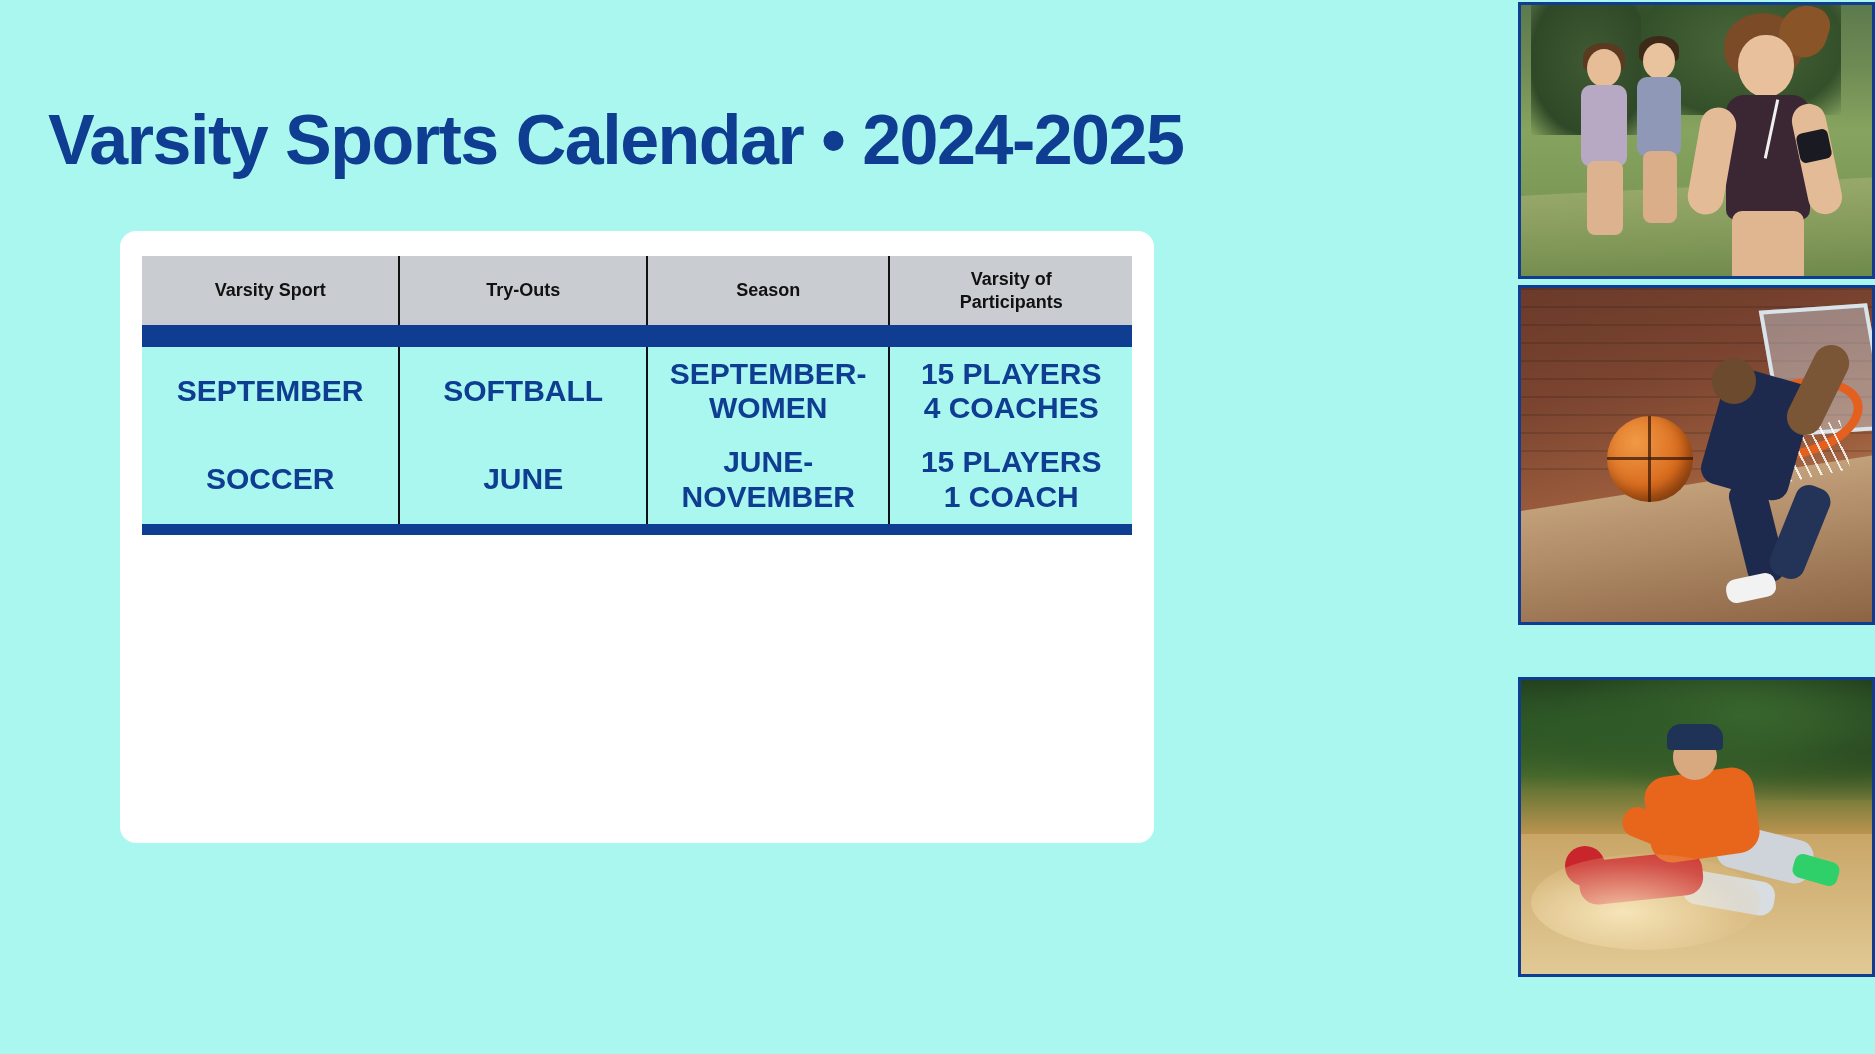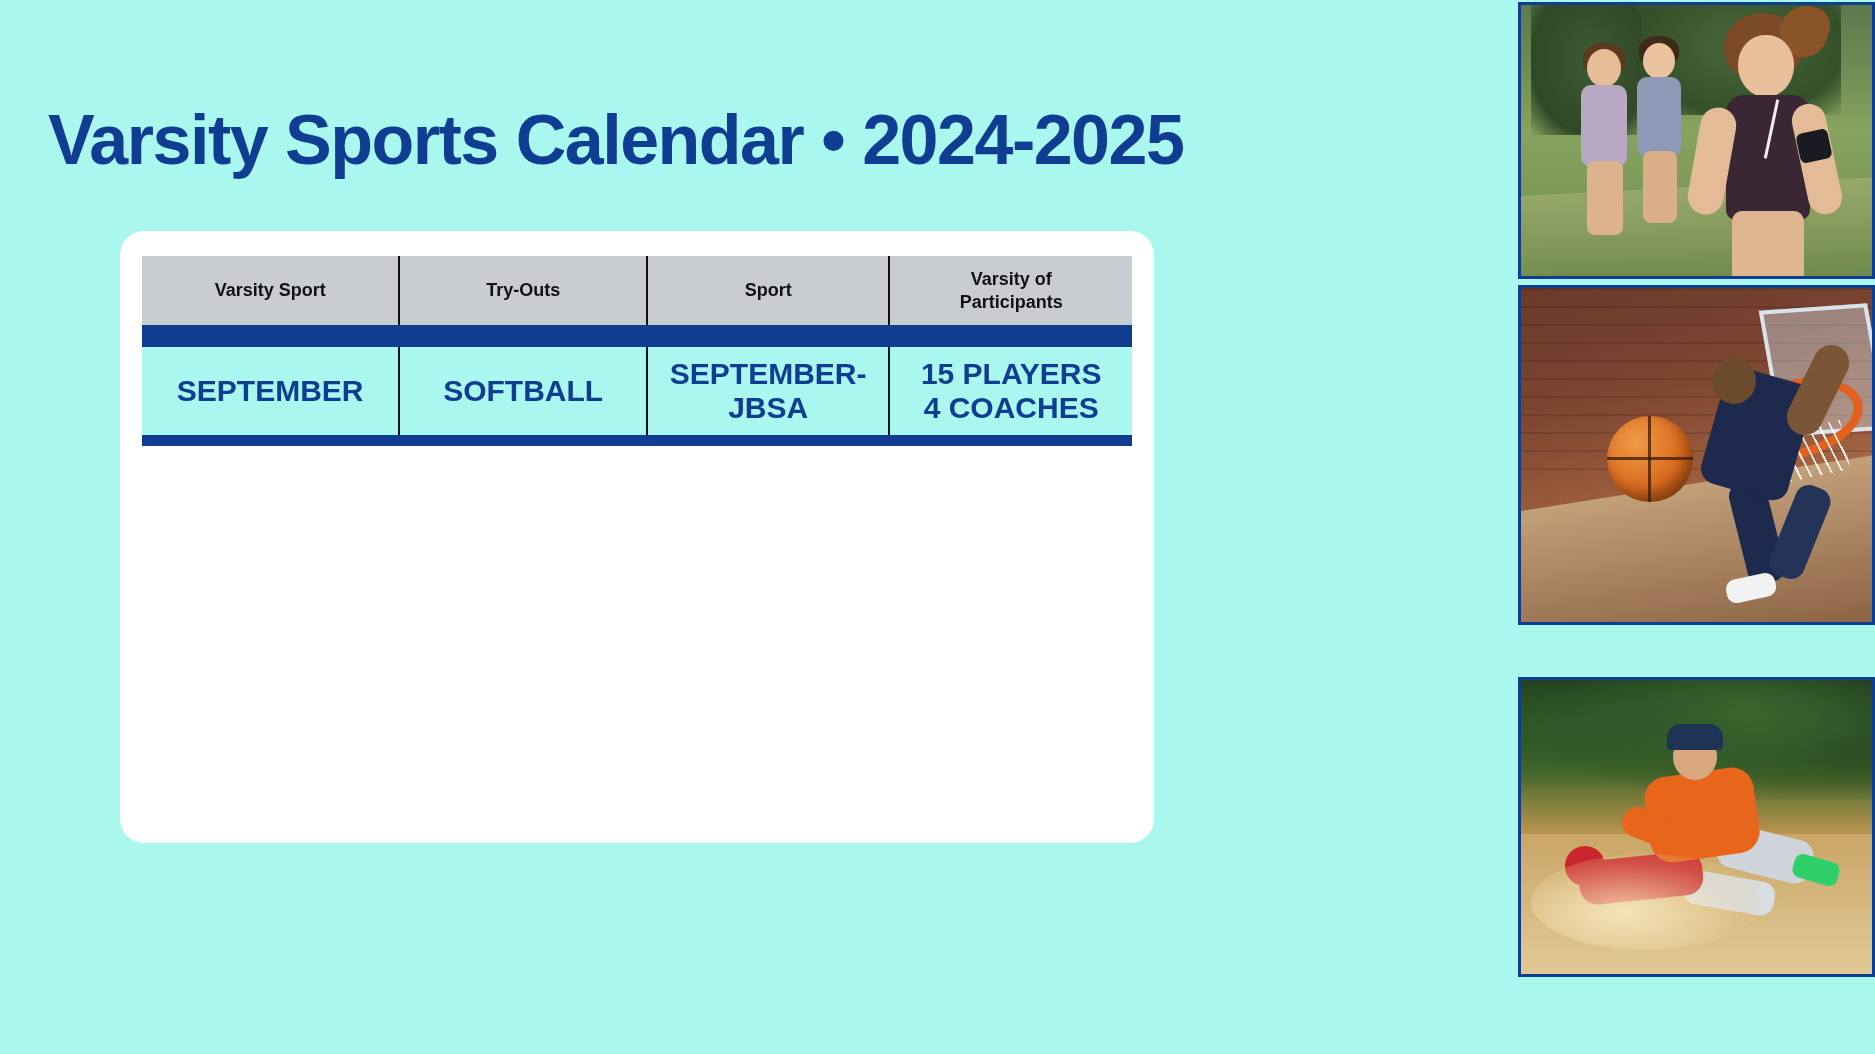--- a/index.html
+++ b/index.html
@@ -44,21 +44,21 @@
   }
 
   
   .table-card {
     position: absolute;
     left: 120px;
     top: 185px;
     width: 1034px;
     height: 612px;
     background: #ffffff;
-    border-radius: 24px;
+    border-radius: 16px;
     box-sizing: border-box;
     padding: 25px 22px 20px 22px;
     display: flex;
     flex-direction: column;
   }
 
   table.calendar {
     width: 100%;
     border-collapse: collapse;
     table-layout: fixed;
@@ -358,49 +358,61 @@
 
           <tr class="bar">
             <td colspan="4"></td>
           </tr>
         </tbody>
 
         <thead>
           <tr>
             <th>Varsity Sport</th>
             <th>Try-Outs</th>
-            <th>Sport</th>
+            <th>Season</th>
             <th>
               <span class="cell-line">Varsity of</span>
               <span class="cell-line">Participants</span>
             </th>
           </tr>
         </thead>
 
         <tbody>
 
           <tr class="bar">
             <td colspan="4"></td>
           </tr>
 
           <tr class="row-cyan">
             <td>SEPTEMBER</td>
             <td>SOFTBALL</td>
             <td>
               <span class="cell-line">SEPTEMBER-</span>
-              <span class="cell-line">JBSA</span>
+              <span class="cell-line">WOMEN</span>
             </td>
             <td>
               <span class="cell-line">15 PLAYERS</span>
               <span class="cell-line">4 COACHES</span>
             </td>
           </tr>
 
 
 
+          <tr class="row-cyan">
+            <td>SOCCER</td>
+            <td>JUNE</td>
+            <td>
+              <span class="cell-line">JUNE-</span>
+              <span class="cell-line">NOVEMBER</span>
+            </td>
+            <td>
+              <span class="cell-line">15 PLAYERS</span>
+              <span class="cell-line">1 COACH</span>
+            </td>
+          </tr>
 
           <tr class="bar">
             <td colspan="4"></td>
           </tr>
         </tbody>
       </table>
     </div>
   </div>
 
   <div class="photo-strip">

